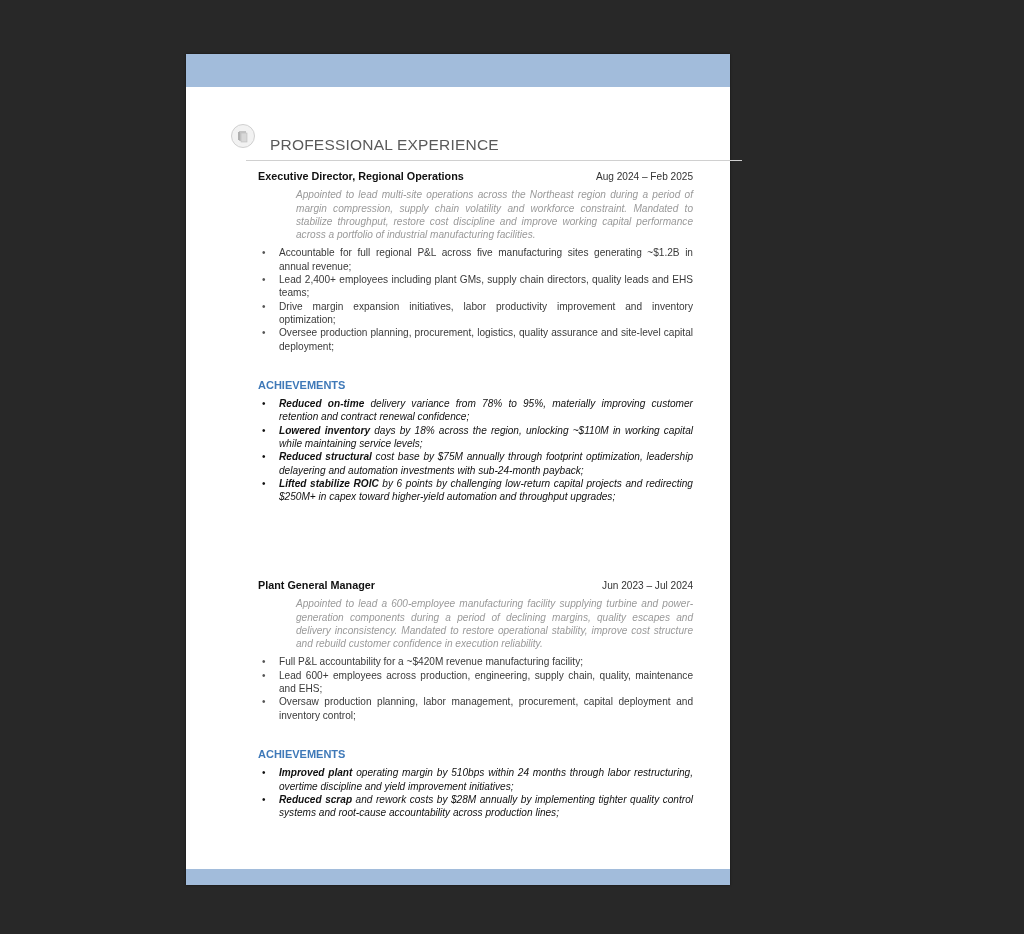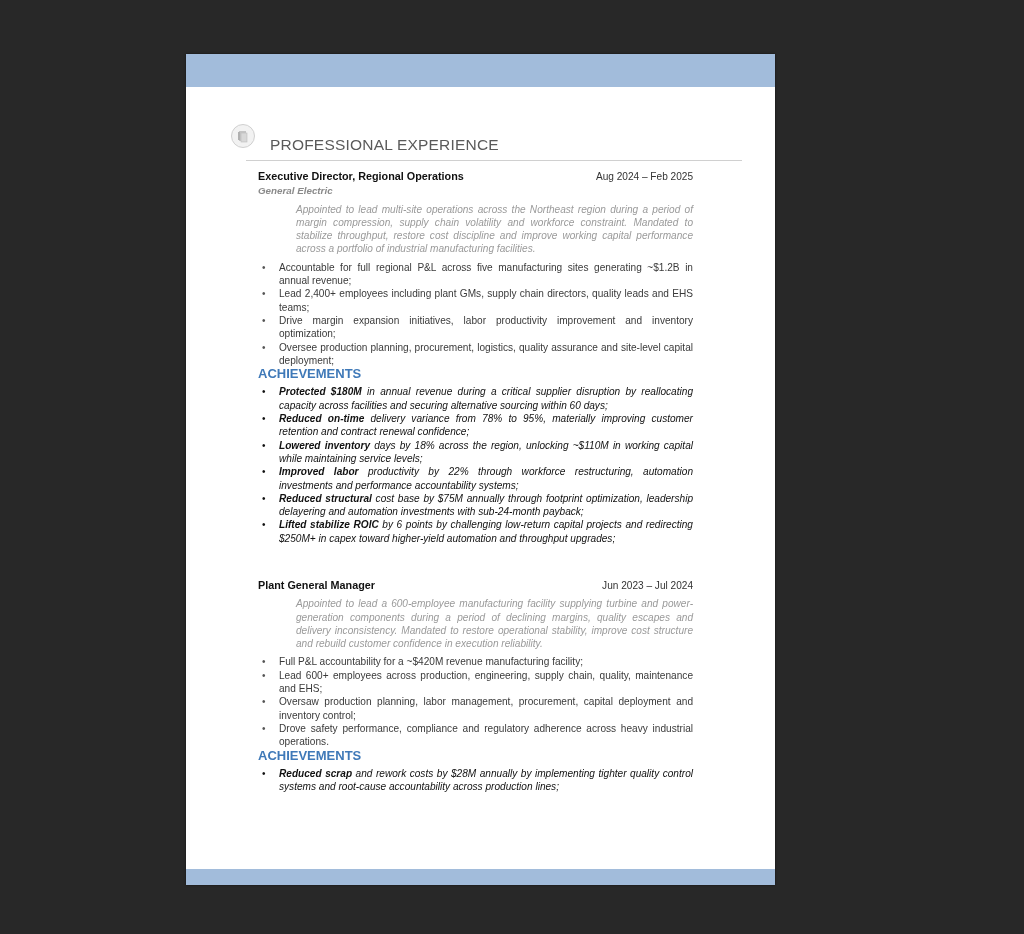--- a/index.html
+++ b/index.html
@@ -1,21 +1,21 @@
 <!DOCTYPE html>
 <html><head>
 <meta charset="utf-8">
 <style>
   html, body { margin:0; padding:0; }
   body {
     width:1024px; height:934px; background:#282828; position:relative; overflow:hidden;
     font-family: "Liberation Sans", "DejaVu Sans", sans-serif;
   }
   .page {
-    position:absolute; left:186px; top:54px; width:589px; height:831px;
+    position:absolute; left:186px; top:54px; width:544px; height:831px;
     background:#ffffff; box-shadow:0 0 2px rgba(0,0,0,0.6);
   }
   .band-top { position:absolute; left:0; top:0; width:100%; height:33px; background:#a2bcdb; }
   .band-bottom { position:absolute; left:0; bottom:0; width:100%; height:16px; background:#a2bcdb; }
   .section-icon {
     position:absolute; left:45px; top:70px; width:24px; height:24px; border-radius:50%;
     border:1.5px solid #d0d0d0; background:#f2f2f2; box-sizing:border-box;
     display:flex; align-items:center; justify-content:center;
   }
   .section-title {
@@ -26,21 +26,21 @@
   .job-head { display:flex; justify-content:space-between; align-items:baseline; }
   .job-title { font-weight:bold; color:#111; font-size:10.8px; }
   .job-date { color:#333; font-size:10.1px; }
   .company { font-style:italic; font-weight:bold; color:#8a8a8a; font-size:9.8px; margin-top:1px; }
   .summary { font-style:italic; color:#9a9a9a; text-align:justify; margin-top:5px;margin-left:38px; }
   ul { margin:5px 0 0 0; padding:0; list-style:none; }
   li { position:relative; padding-left:21px; text-align:justify; }
   li::before { content:"•"; position:absolute; left:4px; top:0; font-size:10px; }
   .resp li { color:#3a3a3a; }
   .resp li::before { color:#555; }
-  .ach-label { color:#3f79b8; font-weight:bold; font-size:13px; margin-top:0; }
+  .ach-label { color:#3f79b8; font-weight:bold; font-size:11px; margin-top:26px; }
   .ach li { color:#111; font-style:italic; }
   .ach li::before { color:#111; font-style:normal; }
   .ach li b { font-weight:bold; }
 </style>
 </head>
 <body>
 
 <div class="page">
   <div class="band-top"></div>
 
@@ -52,51 +52,48 @@
     </svg>
   </div>
   <div class="section-title">PROFESSIONAL EXPERIENCE</div>
   <div class="section-rule"></div>
 
   <div class="content" style="top:116px;">
     <div class="job-head">
       <span class="job-title">Executive Director, Regional Operations</span>
       <span class="job-date">Aug 2024 – Feb 2025</span>
     </div>
-    <div class="company">General Electric</div>
     <div class="summary">Appointed to lead multi-site operations across the Northeast region during a period of margin compression, supply chain volatility and workforce constraint. Mandated to stabilize throughput, restore cost discipline and improve working capital performance across a portfolio of industrial manufacturing facilities.</div>
     <ul class="resp">
       <li>Accountable for full regional P&amp;L across five manufacturing sites generating ~$1.2B in annual revenue;</li>
       <li>Lead 2,400+ employees including plant GMs, supply chain directors, quality leads and EHS teams;</li>
       <li>Drive margin expansion initiatives, labor productivity improvement and inventory optimization;</li>
       <li>Oversee production planning, procurement, logistics, quality assurance and site-level capital deployment;</li>
     </ul>
     <div class="ach-label">ACHIEVEMENTS</div>
     <ul class="ach">
-      <li><b>Protected $180M</b><span> in annual revenue during a critical supplier disruption by reallocating capacity across facilities and securing alternative sourcing within 60 days;</span></li>
       <li><b>Reduced on-time</b><span> delivery variance from 78% to 95%, materially improving customer retention and contract renewal confidence;</span></li>
       <li><b>Lowered inventory</b><span> days by 18% across the region, unlocking ~$110M in working capital while maintaining service levels;</span></li>
-      <li><b>Improved labor</b><span> productivity by 22% through workforce restructuring, automation investments and performance accountability systems;</span></li>
       <li><b>Reduced structural</b><span> cost base by $75M annually through footprint optimization, leadership delayering and automation investments with sub-24-month payback;</span></li>
       <li><b>Lifted stabilize ROIC</b><span> by 6 points by challenging low-return capital projects and redirecting $250M+ in capex toward higher-yield automation and throughput upgrades;</span></li>
     </ul>
   </div>
 
   <div class="content" style="top:525px;">
     <div class="job-head">
       <span class="job-title">Plant General Manager</span>
       <span class="job-date">Jun 2023 – Jul 2024</span>
     </div>
     <div class="summary">Appointed to lead a 600-employee manufacturing facility supplying turbine and power-generation components during a period of declining margins, quality escapes and delivery inconsistency. Mandated to restore operational stability, improve cost structure and rebuild customer confidence in execution reliability.</div>
     <ul class="resp">
       <li>Full P&amp;L accountability for a ~$420M revenue manufacturing facility;</li>
       <li>Lead 600+ employees across production, engineering, supply chain, quality, maintenance and EHS;</li>
       <li>Oversaw production planning, labor management, procurement, capital deployment and inventory control;</li>
-      <li>Drove safety performance, compliance and regulatory adherence across heavy industrial operations.</li>
     </ul>
     <div class="ach-label">ACHIEVEMENTS</div>
     <ul class="ach">
+      <li><b>Improved plant</b><span> operating margin by 510bps within 24 months through labor restructuring, overtime discipline and yield improvement initiatives;</span></li>
       <li><b>Reduced scrap</b><span> and rework costs by $28M annually by implementing tighter quality control systems and root-cause accountability across production lines;</span></li>
     </ul>
   </div>
 
   <div class="band-bottom"></div>
 </div>
 
 </body></html>

